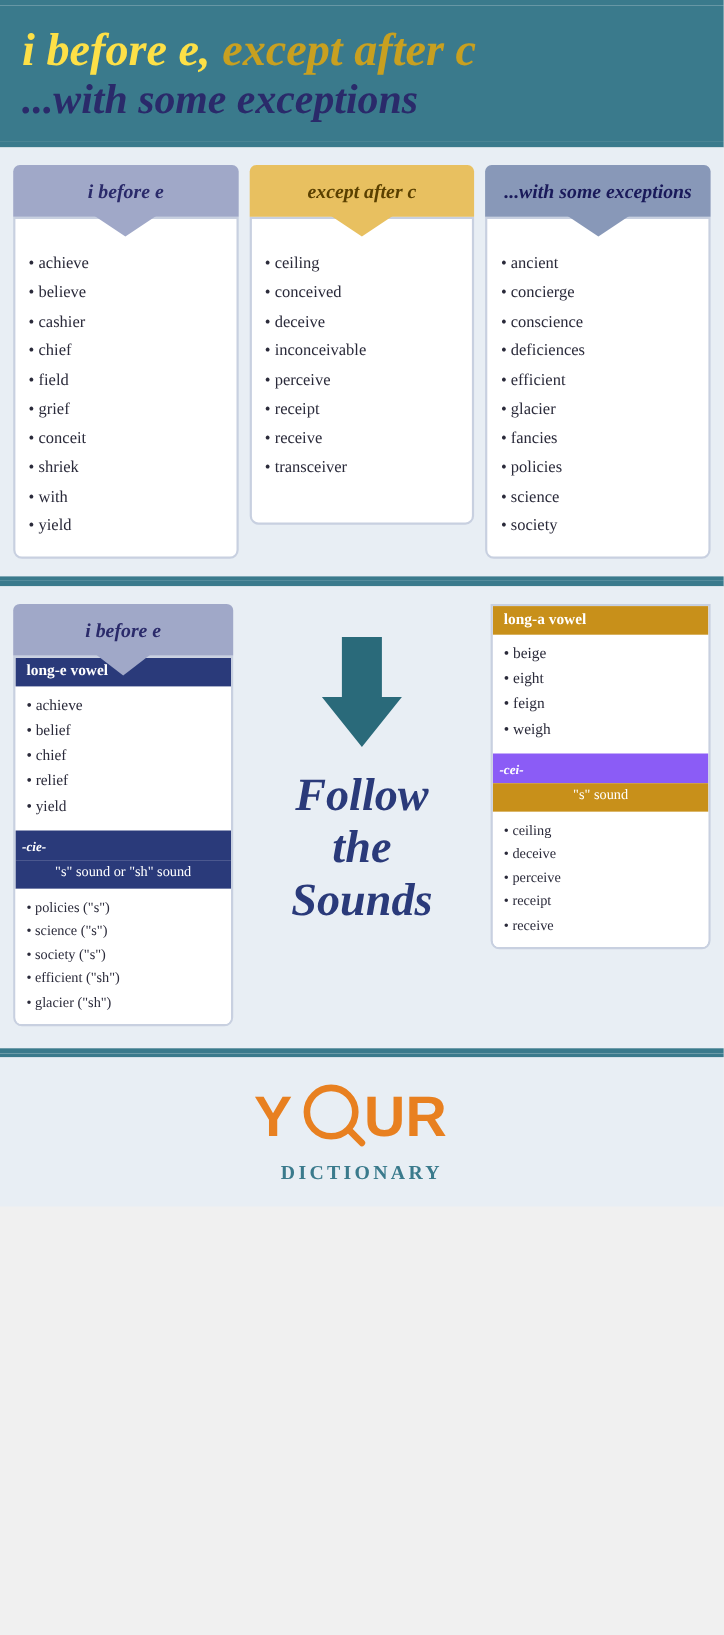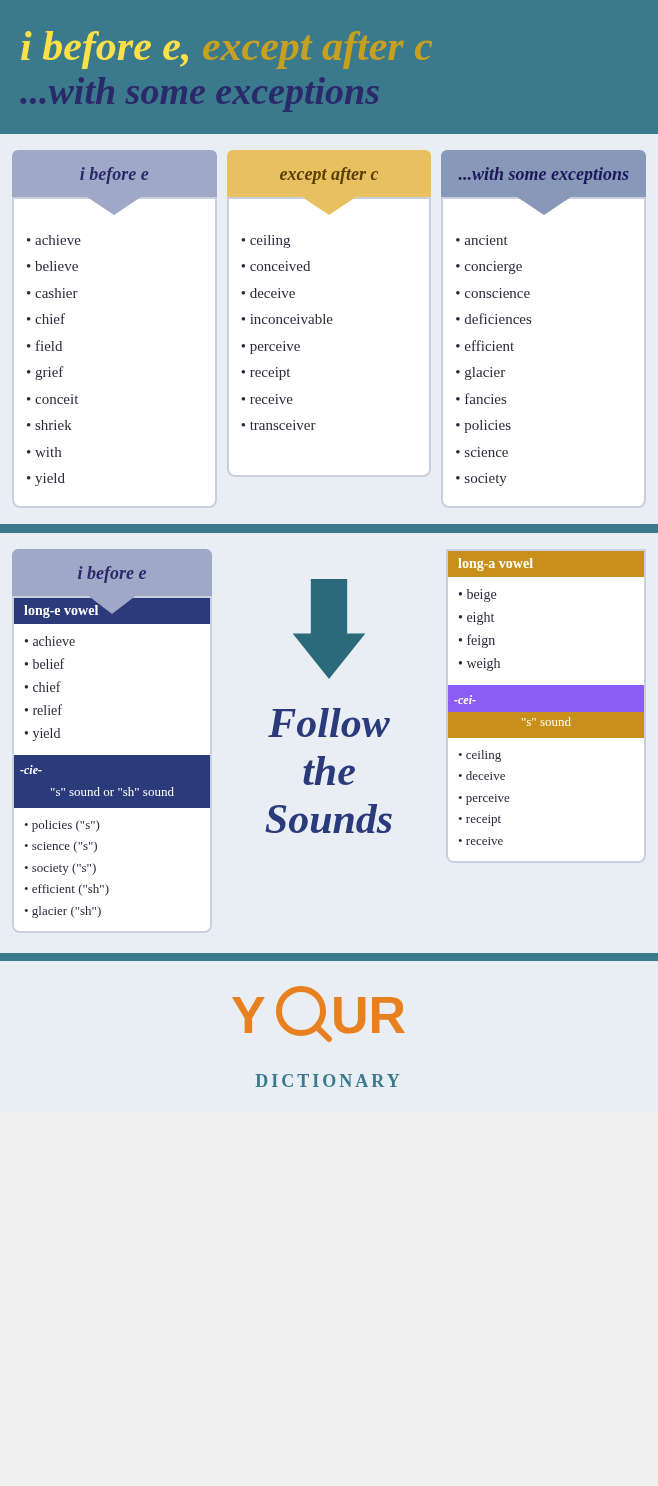--- a/index.html
+++ b/index.html
@@ -264,21 +264,20 @@
       align-items: center;
       gap: 2px;
     }
     .logo-dict {
       font-size: 18px;
       font-weight: bold;
       color: #3a7a8c;
       letter-spacing: 3px;
       display: block;
       text-align: center;
-      margin-top: 16px;
     }
 
     .divider-teal {
       height: 5px;
       background: #3a7a8c;
     }
     .divider-top {
       height: 5px;
       background: #3a7a8c;
     }

